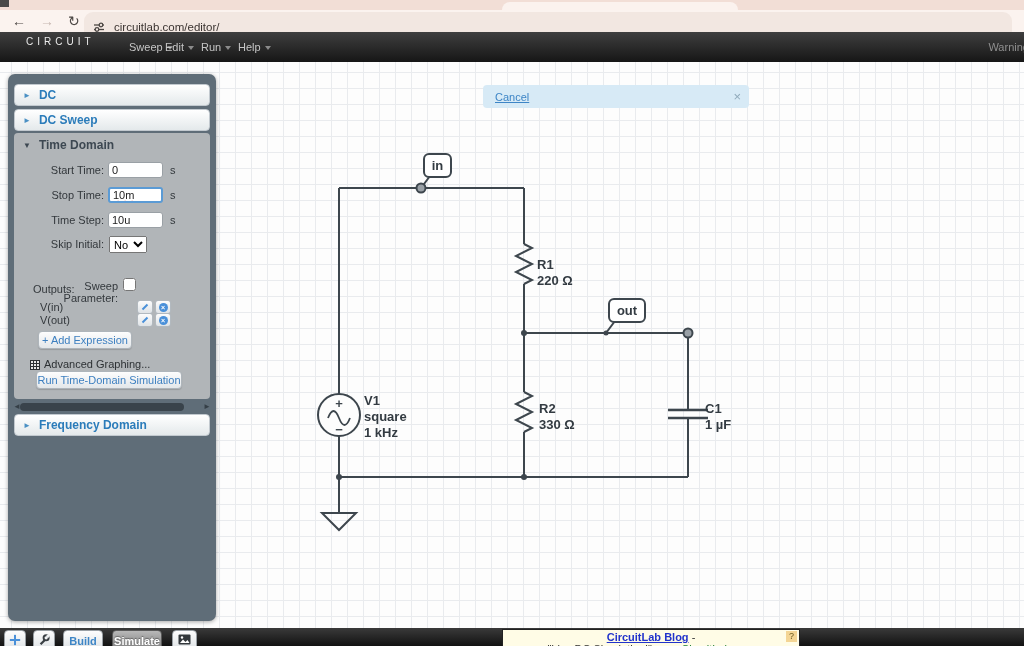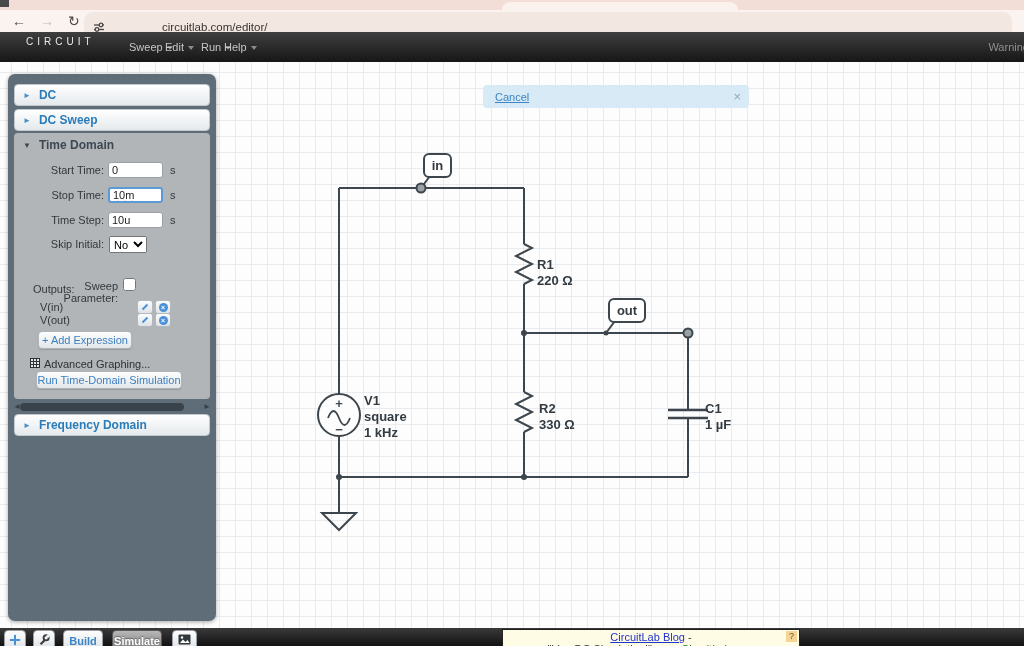--- a/index.html
+++ b/index.html
@@ -6,21 +6,21 @@
   html,body { font-family:"Liberation Sans", sans-serif; }
   #screen { position:relative; width:1024px; height:646px; overflow:hidden; background:#fdfdfd; }
 
   
   .tabstrip { position:absolute; left:0; top:0; width:1024px; height:10px; background:#f2ded6; }
   .tabstrip .corner { position:absolute; left:0; top:0; width:9px; height:7px; background:#4a4a4a; }
   .tabstrip .tab-hump { position:absolute; left:502px; top:2px; width:236px; height:8px; background:#fbf2ee; border-radius:8px 8px 0 0; }
   .toolbar { position:absolute; left:0; top:10px; width:1024px; height:22px; background:#fbf3ef; }
   .nav-ico { position:absolute; top:2px; font-size:14px; line-height:18px; color:#4c4744; cursor:pointer; }
   .nav-ico.disabled { color:#c7b8b1; }
-  .urlbar { position:absolute; left:84px; top:2px; width:928px; height:30px; background:#f2e7e1; border-radius:9px; display:flex; align-items:center;gap:48px; }
+  .urlbar { position:absolute; left:84px; top:2px; width:928px; height:30px; background:#f2e7e1; border-radius:9px; display:flex; align-items:center; }
   .urlbar svg { margin-left:9px; }
   .url-text { margin-left:9px; font-size:11.5px; color:#3b3431; }
 
   
   .menubar { position:absolute; left:0; top:32px; width:1024px; height:30px; background:linear-gradient(#3f3f3f,#161616); overflow:hidden; }
   .logo { position:absolute; left:26px; top:3px; width:92px; color:#fff; cursor:pointer; }
   .logo-top { font-size:10px; letter-spacing:4px; font-weight:400; color:#ececec; line-height:13px; }
   .logo-bottom { display:flex; align-items:center; margin-top:16px;gap:6px; }
   .logo-bottom span { font-size:12px; font-weight:bold; color:#fff; letter-spacing:1px; }
   .menu-item { position:absolute; top:0; height:30px; line-height:30px; font-size:11px; color:#c6c6c6; cursor:pointer; }
@@ -56,35 +56,35 @@
   .frow .unit { position:absolute; left:142px; top:2px; font-size:11px; color:#33383c; }
   .frow select { position:absolute; left:81px; top:0; width:38px; height:17px; font-size:11px; font-family:"Liberation Sans",sans-serif; }
   .sweep-row .flabel2 { position:absolute; left:0; top:2px; width:90px; text-align:right; font-size:11px; color:#33383c; }
   .sweep-row input { position:absolute; left:95px; top:0; width:13px; height:13px; }
   .plain-lbl { position:absolute; font-size:11px; color:#33383c; }
   .out-row { position:absolute; height:14px; }
   .out-row .oname { position:absolute; left:26px; top:1px; font-size:11px; color:#33383c; }
   .mini-btn { position:absolute; top:0; width:16px; height:14px; background:linear-gradient(#fcfcfc,#dfe3e6); border:1px solid #b2b9bf; border-radius:3px; display:flex; align-items:center; justify-content:center; cursor:pointer; }
   .xdot { width:9px; height:9px; background:#4a90d9; border-radius:50%; color:#fff; font-size:7px; line-height:9px; text-align:center; font-weight:bold; }
   .lite-btn { position:absolute; background:linear-gradient(#fdfdfd,#e3e7ea); border:1px solid #aeb5bb; border-radius:4px; font-size:11px; font-weight:normal; color:#3c7fc0; display:flex; align-items:center; justify-content:center; cursor:pointer; box-shadow:0 1px 1px rgba(0,0,0,.15); }
-  .advgraph { position:absolute; display:flex; align-items:flex-start; cursor:pointer; }
+  .advgraph { position:absolute; display:flex; align-items:flex-end; cursor:pointer; }
   .advgraph span { font-size:11px; color:#2d3134; margin-left:4px; }
   .hscroll { position:absolute; left:0; top:328px; width:208px; height:10px; }
   .hscroll .sarr { position:absolute; top:0; font-size:8px; color:#353f47; line-height:10px; cursor:pointer; }
   .hscroll .thumb { position:absolute; left:12px; top:1px; width:164px; height:8px; background:#39434b; border-radius:4px; cursor:pointer; }
 
   
   .bottombar { position:absolute; left:0; top:628px; width:1024px; height:18px; background:linear-gradient(#3a3a3a,#121212); }
   .tool-btn { position:absolute; top:630px; height:20px; background:linear-gradient(#fdfdfd,#dfe3e6); border:1px solid #9aa0a5; border-radius:4px; display:flex; align-items:flex-start; justify-content:center; padding-top:3px; cursor:pointer; z-index:5; }
   .tool-btn.textual { font-size:11px; font-weight:bold; color:#3d85c6; padding-top:4px; }
   .tool-btn.active { background:linear-gradient(#b8b8b8,#7e7e7e); color:#fff; text-shadow:0 -1px 1px rgba(0,0,0,.4); border-color:#5a5a5a; }
 
   .ad-box { position:absolute; left:502px; top:629px; width:298px; height:28px; background:#fffce6; border:1px solid #222; z-index:6; text-align:center; overflow:hidden; }
   .ad-line1 { font-size:11px; line-height:12px; margin-top:1px; color:#333; }
-  .ad-line1 a { color:#2233cc; font-weight:normal; text-decoration:underline; cursor:pointer; }
+  .ad-line1 a { color:#2233cc; font-weight:bold; text-decoration:underline; cursor:pointer; }
   .ad-line2 { font-size:11px; line-height:12px; color:#333; }
   .ad-line2 .url { color:#1e7e34; }
   .ad-badge { position:absolute; right:2px; top:1px; width:11px; height:11px; background:rgba(235,180,80,.55); color:#6b5a20; font-size:9px; line-height:11px; cursor:pointer; }
 </style>
 </head>
 <body>
 
 <div id="screen">
 
   <div class="tabstrip">
@@ -115,21 +115,21 @@
           <path d="M28,1.5 v8 l9,-4 z" fill="#fff"></path>
           <line x1="37" y1="1.5" x2="37" y2="9.5" stroke="#fff" stroke-width="1.8"></line>
           <line x1="37" y1="5.5" x2="47" y2="5.5" stroke="#fff" stroke-width="1.6"></line>
         </svg>
         <span>LAB</span>
       </div>
     </div>
     <div class="menu-item" style="left:129px;"><span>Sweep</span><span class="caret"></span></div>
     <div class="menu-item" style="left:165px;"><span>Edit</span><span class="caret"></span></div>
     <div class="menu-item" style="left:201px;"><span>Run</span><span class="caret"></span></div>
-    <div class="menu-item" style="left:224px;"><span>Help</span><span class="caret"></span></div>
+    <div class="menu-item" style="left:238px;"><span>Help</span><span class="caret"></span></div>
     <div class="warning-text">Warning:</div>
   </div>
 
   <div class="canvas"></div>
 
   <svg class="circuit-svg" width="1024" height="566" viewBox="0 0 1024 566" font-family="Liberation Sans, sans-serif">
     <g stroke="#3d464d" stroke-width="2" fill="none">
       <path d="M339,126 H524"></path>
       <path d="M339,126 V332"></path>
       <path d="M339,374 V415"></path>

